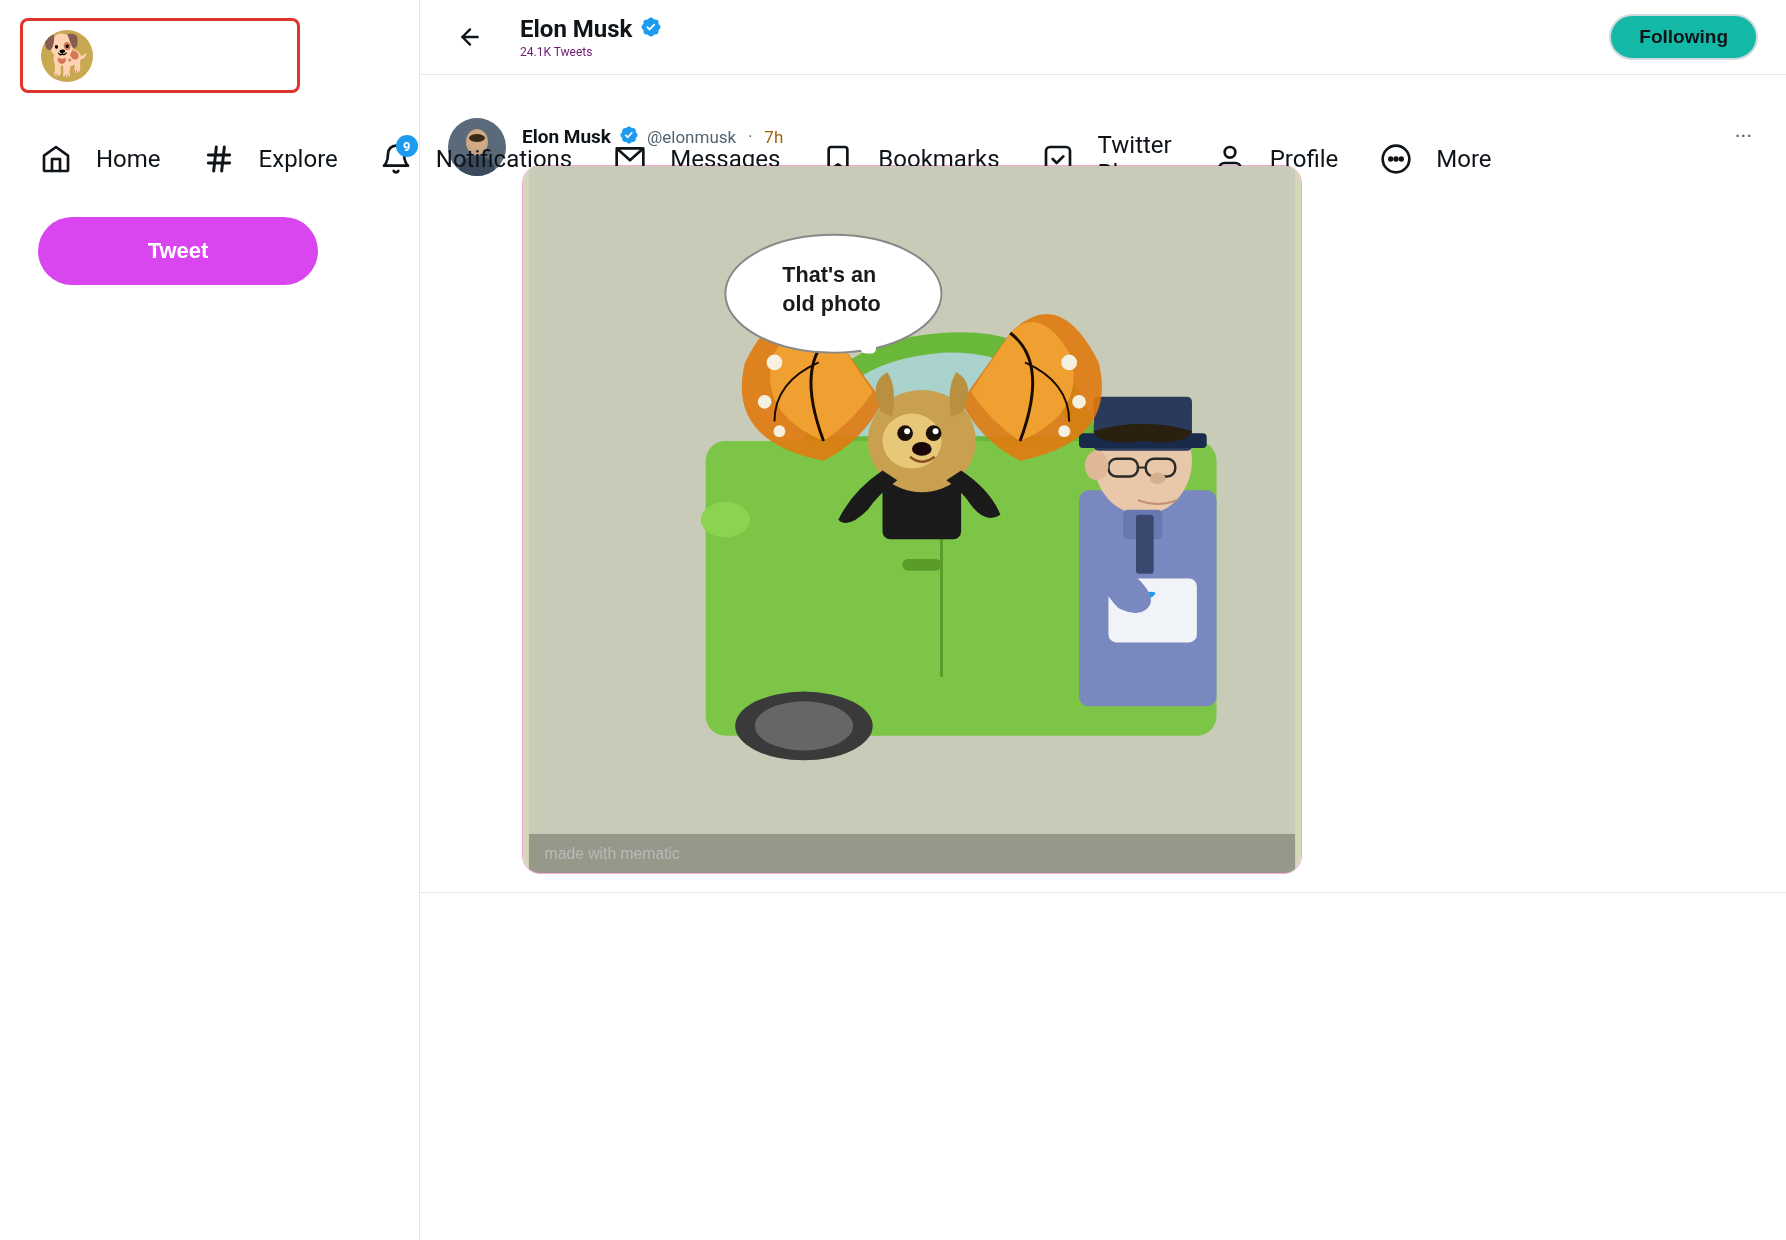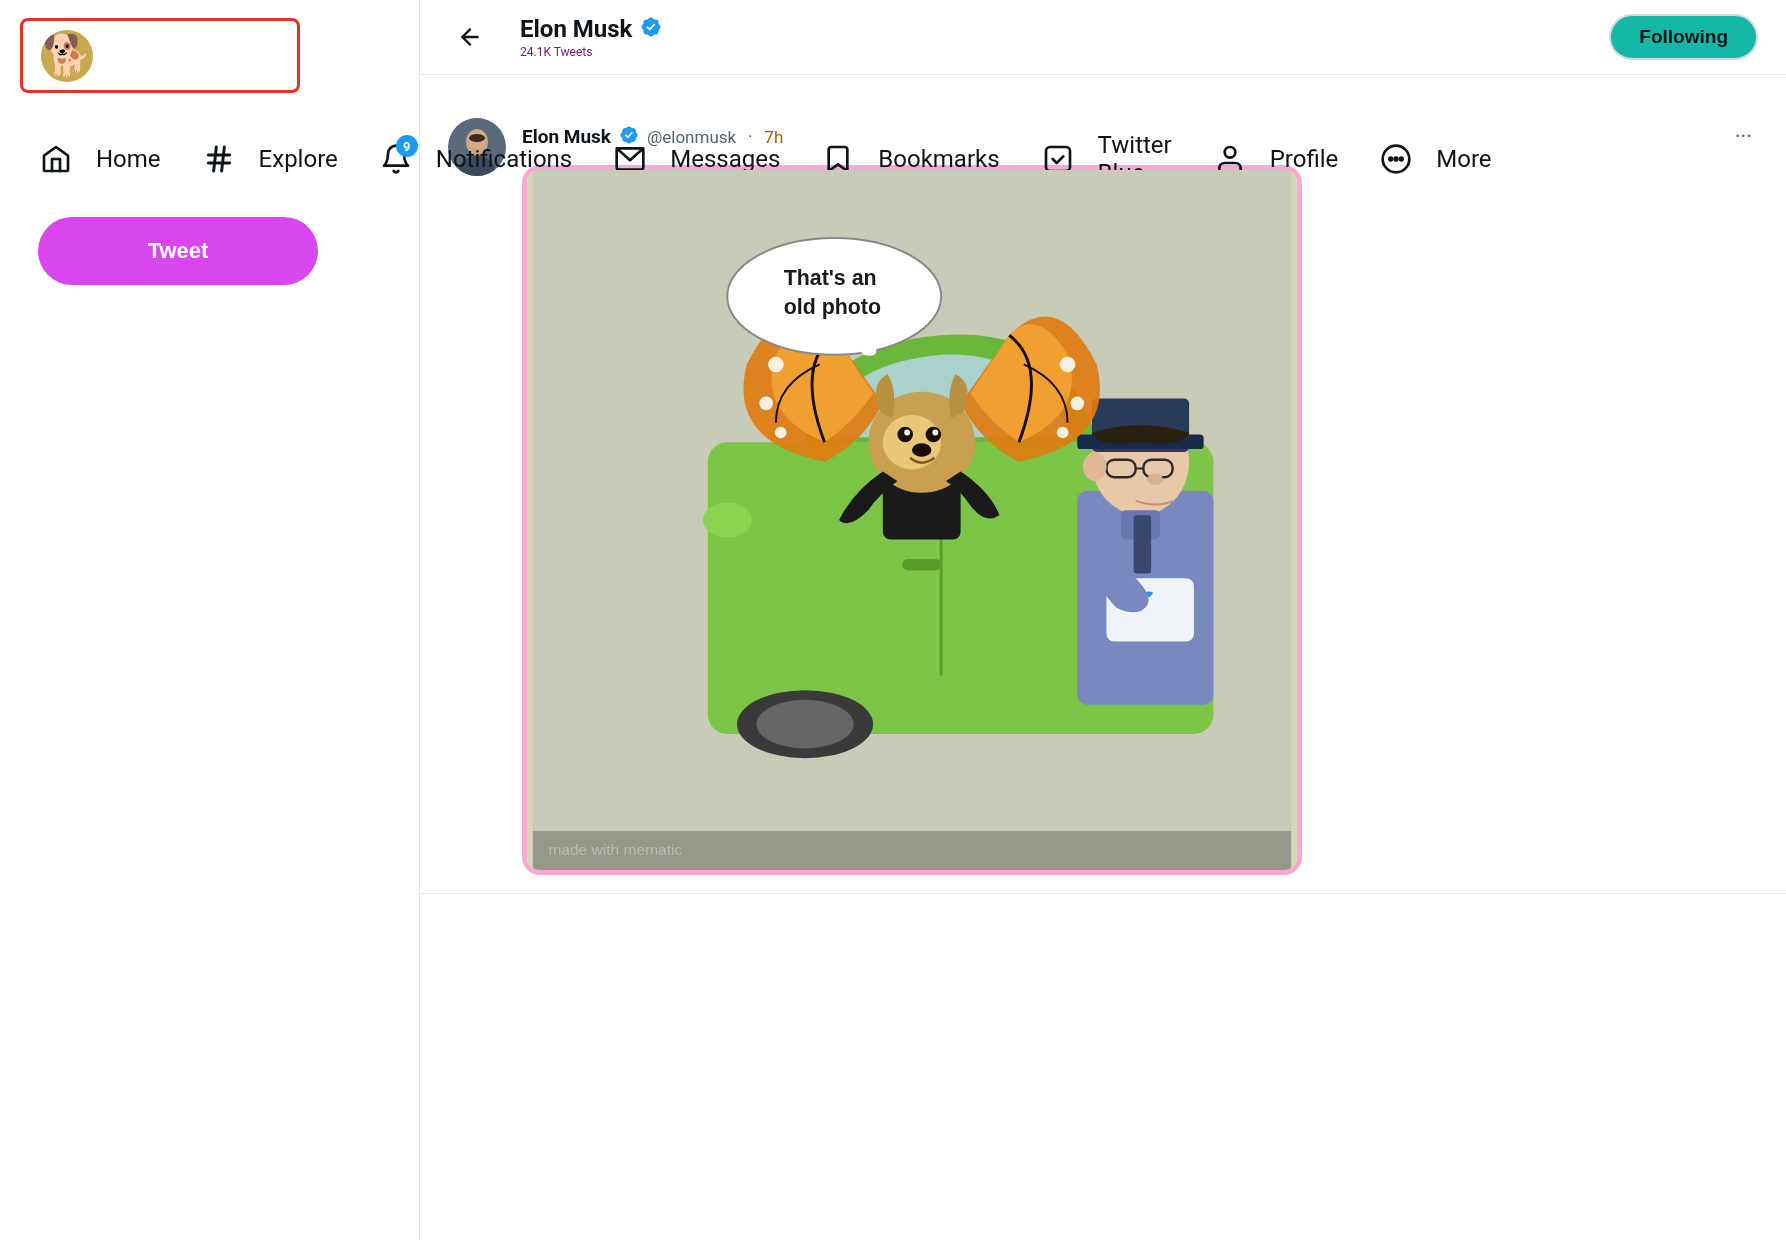--- a/index.html
+++ b/index.html
@@ -249,21 +249,21 @@
       font-size: 22px;
       cursor: pointer;
       padding: 6px;
       border-radius: 50%;
     }
 
     .tweet-image-container {
       margin-top: 10px;
       border-radius: 18px;
       overflow: hidden;
-      border: 5px solid #f9a8d4;
+      border: 1px solid #f9a8d4;
       width: 100%;
       max-width: 780px;
     }
 
     
     .meme-canvas {
       width: 100%;
       aspect-ratio: 1.1;
       background: #d4d8b8;
       position: relative;

